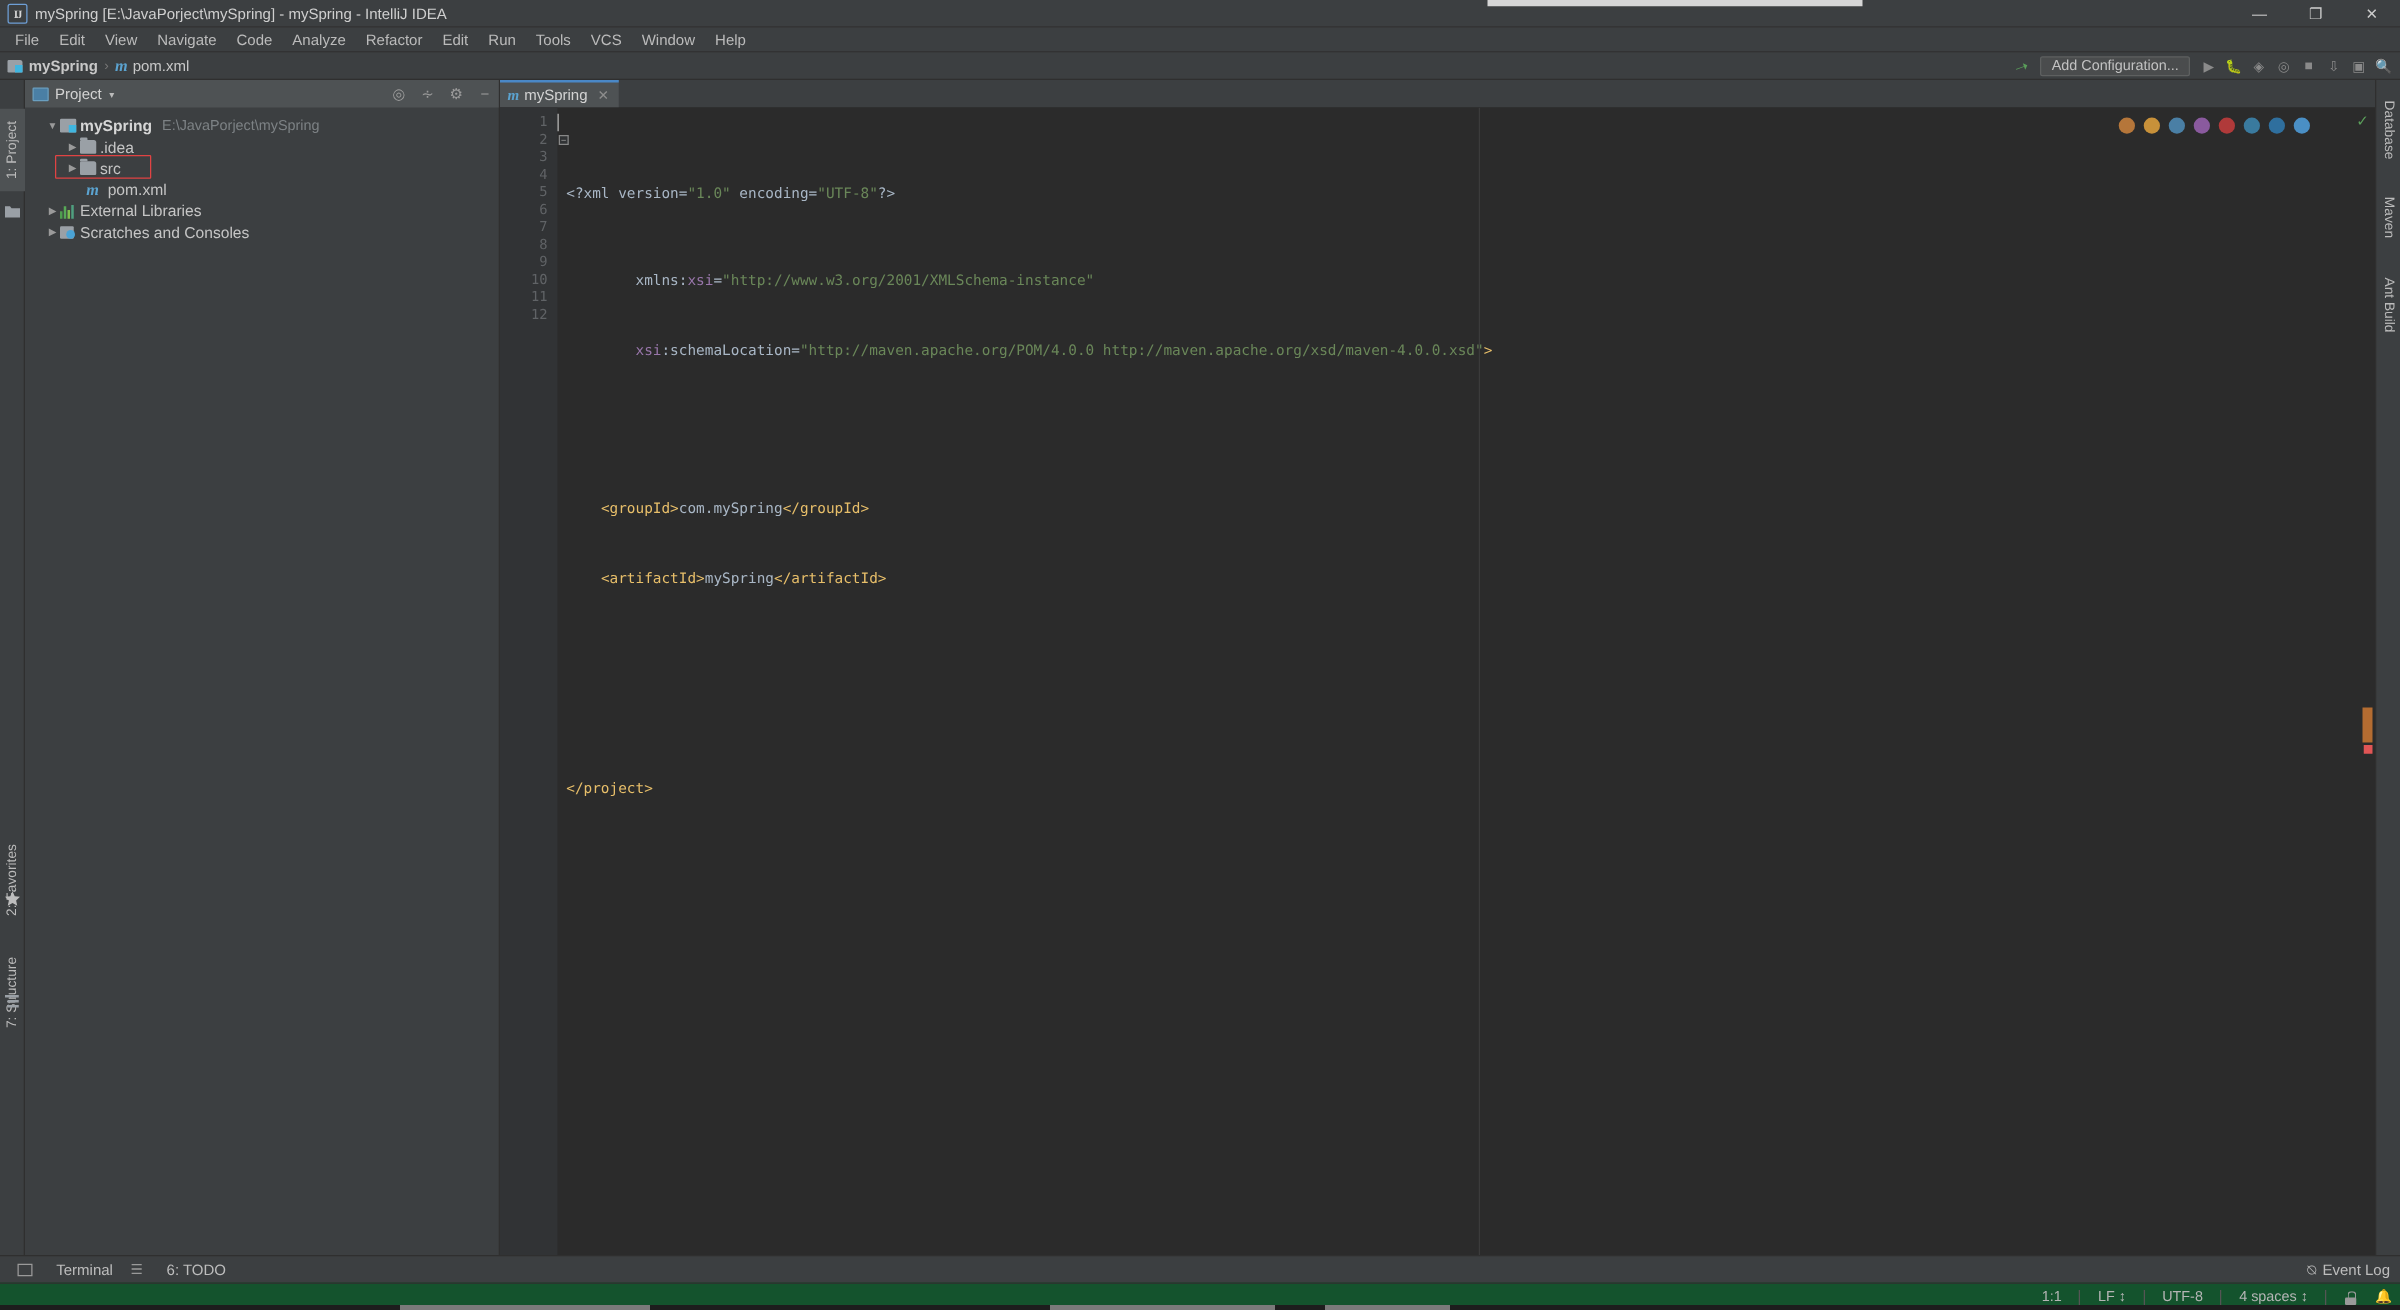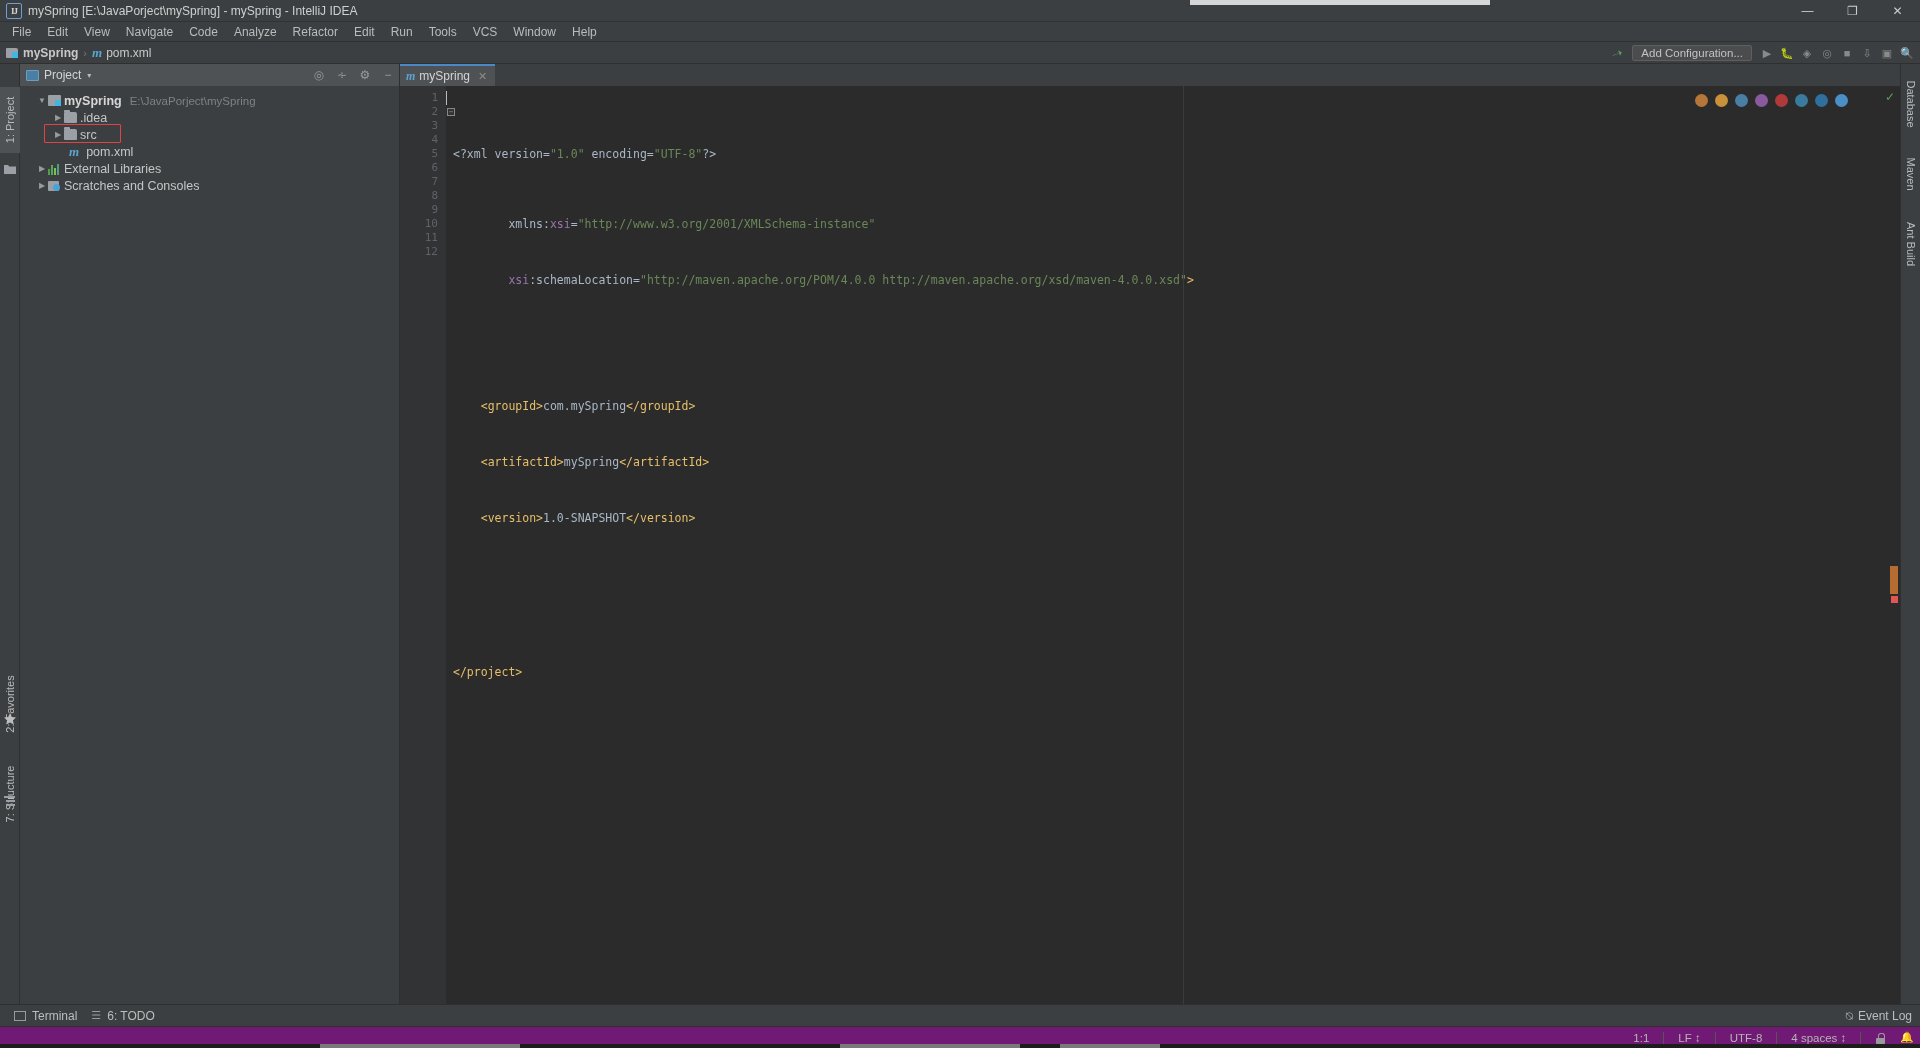--- a/index.html
+++ b/index.html
@@ -140,25 +140,25 @@
   .errmark2 { position:absolute; right:2px; top:510px; width:7px; height:7px; background:#e05555; }
 
   
   .rightbar { width:20px; background:#3c3f41; border-left:1px solid #2f2f2f; position:relative;}
   .rvtab { position:absolute; left:-20px; width:60px; height:20px; transform:rotate(90deg);
            font-size:11px; color:#bbb; display:flex; align-items:center; justify-content:center; }
 
   
   .bottombar { position:absolute; bottom:22px; left:0; right:0; height:22px; background:#3c3f41;
                display:flex; align-items:center; border-top:1px solid #2f2f2f; }
-  .bb-item { display:flex; align-items:center; font-size:12px; color:#bdbdbd; margin-left:14px; gap:6px;}
+  .bb-item { display:flex; align-items:center; font-size:12px; color:#bdbdbd; margin-left:14px; gap:19px;}
   .bb-right { position:absolute; right:8px; display:flex; align-items:center; gap:5px; font-size:12px; color:#bdbdbd;}
   .term-ic { width:12px;height:10px;border:1px solid #9a9a9a; }
   .todo-ic { font-size:11px; color:#9a9a9a; }
-  .statusbar { position:absolute; bottom:0; left:0; right:0; height:22px; background:#701a75;
+  .statusbar { position:absolute; bottom:0; left:0; right:0; height:22px; background:#14532d;
                display:flex; align-items:center; border-top:1px solid #2f2f2f; }
   .sb-right { position:absolute; right:6px; display:flex; align-items:center; gap:14px;
               font-size:11.5px; color:#b5b5b5; }
   .sb-div { width:1px; height:12px; background:#555; }
   .lockic { width:11px; height:12px; position:relative; }
   .lockic::before{content:"";position:absolute;left:1px;bottom:0;width:9px;height:6px;background:#9a9a9a;border-radius:1px;}
   .lockic::after{content:"";position:absolute;left:3px;bottom:5px;width:5px;height:5px;border:1.5px solid #9a9a9a;border-bottom:none;border-radius:3px 3px 0 0;}
   .bellic { font-size:11px; color:#9a9a9a; }
 
   .bottomstrip { position:absolute; bottom:0; left:0; right:0; height:4px; background:#1d1d1d; }
@@ -343,21 +343,20 @@
 
           <div class="cl">        <span class="k-attr">xsi</span><span class="k-txt">:schemaLocation=</span><span class="k-str">"http://maven.apache.org/POM/4.0.0 http://maven.apache.org/xsd/maven-4.0.0.xsd"</span><span class="k-tag">&gt;</span></div>
 
 
           <div class="cl"> </div>
 
           <div class="cl">    <span class="k-tag">&lt;groupId&gt;</span><span class="k-txt">com.mySpring</span><span class="k-tag">&lt;/groupId&gt;</span></div>
 
           <div class="cl">    <span class="k-tag">&lt;artifactId&gt;</span><span class="k-txt">mySpring</span><span class="k-tag">&lt;/artifactId&gt;</span></div>
 
-          <div class="cl">    <span class="k-tag">&lt;version&gt;</span><span class="k-txt">1.0-SNAPSHOT</span><span class="k-tag">&lt;/version&gt;</span></div>
 
           <div class="cl"> </div>
           <div class="cl"> </div>
 
           <div class="cl"><span class="k-tag">&lt;/project&gt;</span></div>
 
           <div class="editsep"></div>
         </div>
 
         <div class="insp-ok">✓</div>

